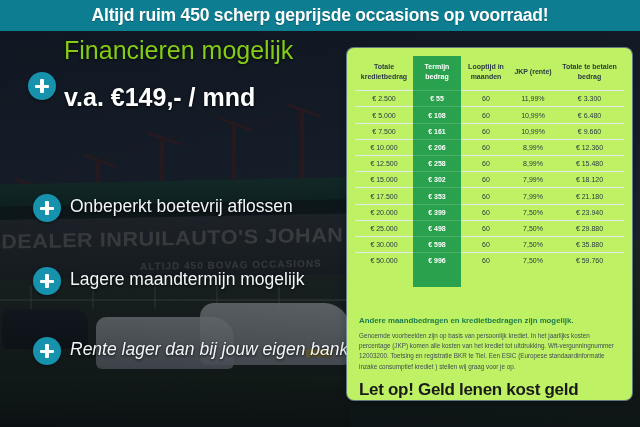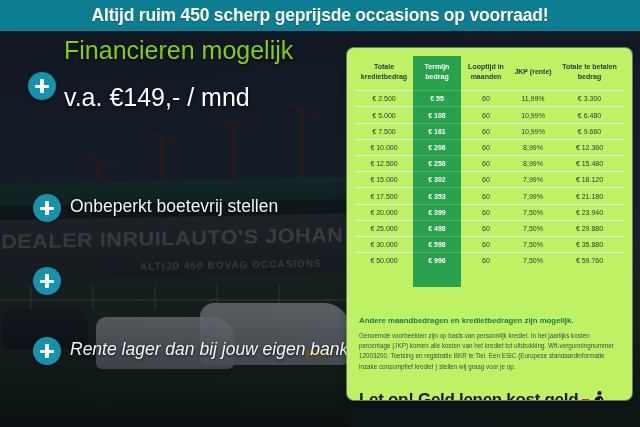--- a/index.html
+++ b/index.html
@@ -67,21 +67,21 @@
 
   
   .left{position:absolute;left:0;top:31px;width:350px;height:396px;z-index:3;}
   .headline{
     position:absolute;left:64px;top:6px;width:286px;
     color:#84cc16;font-size:25px;font-weight:normal;line-height:1.05;
     text-shadow:0 1px 3px rgba(0,0,0,.75);white-space:nowrap;
   }
   .subheadline{
     position:absolute;left:64px;top:53px;width:286px;
-    color:#ffffff;font-size:25px;font-weight:normal;line-height:1.05;
+    color:#ffffff;font-size:25px;font-weight:bold;line-height:1.05;
     text-shadow:0 1px 3px rgba(0,0,0,.8);white-space:nowrap;
   }
   .plus{
     position:absolute;width:28px;height:28px;border-radius:50%;
     background:#1792ad;box-shadow:0 1px 3px rgba(0,0,0,.5);
   }
   .plus::before,.plus::after{content:"";position:absolute;background:#fff;border-radius:1px;}
   .plus::before{left:7px;top:12.5px;width:14px;height:3.5px;}
   .plus::after{left:12.25px;top:7px;width:3.5px;height:14px;}
   .p1{left:28px;top:41px;}
@@ -126,22 +126,22 @@
 
   .note-title{
     position:absolute;left:12px;top:268px;width:262px;
     font-size:7.8px;font-weight:bold;color:#1d7c4d;line-height:1.3;
   }
   .note-body{
     position:absolute;left:12px;top:283px;width:262px;
     font-size:6.3px;color:#3f4c55;line-height:1.62;text-align:left;
   }
   .warn{
-    position:absolute;left:12px;top:340px;width:262px;height:22px;
-    display:flex;align-items:flex-end;
+    position:absolute;left:12px;top:332px;width:262px;height:22px;
+    display:flex;align-items:flex-start;flex-direction:column;
   }
   .warn-text{font-size:17px;font-weight:bold;color:#1a1a1a;white-space:nowrap;letter-spacing:-0.3px;}
   .afm{position:relative;width:28px;height:20px;margin-left:4px;flex:0 0 auto;}
   .afm-box{position:absolute;left:0;top:9px;width:7px;height:7px;background:#d6232a;}
   .afm-box::after{content:"";position:absolute;left:2px;top:2px;width:3px;height:3px;background:#fff;}
 </style>
 </head>
 <body>
 
 <div class="banner">
@@ -194,23 +194,24 @@
     <div class="scrim"></div>
   </div>
 
   <div class="left">
     <div class="headline">Financieren mogelijk</div>
     <div class="subheadline">v.a. €149,- / mnd</div>
 
     <span class="plus p1"></span>
 
     <span class="plus p2"></span>
-    <div class="bullet b2">Onbeperkt boetevrij stellen</div>
+    <div class="bullet b2">Onbeperkt boetevrij aflossen</div>
 
     <span class="plus p3"></span>
+    <div class="bullet b3">Lagere maandtermijn mogelijk</div>
 
     <span class="plus p4"></span>
     <div class="bullet b4">Rente lager dan bij jouw eigen bank</div>
   </div>
 
   <div class="card">
 
     <table class="rates">
       <colgroup>
         <col class="c0">

